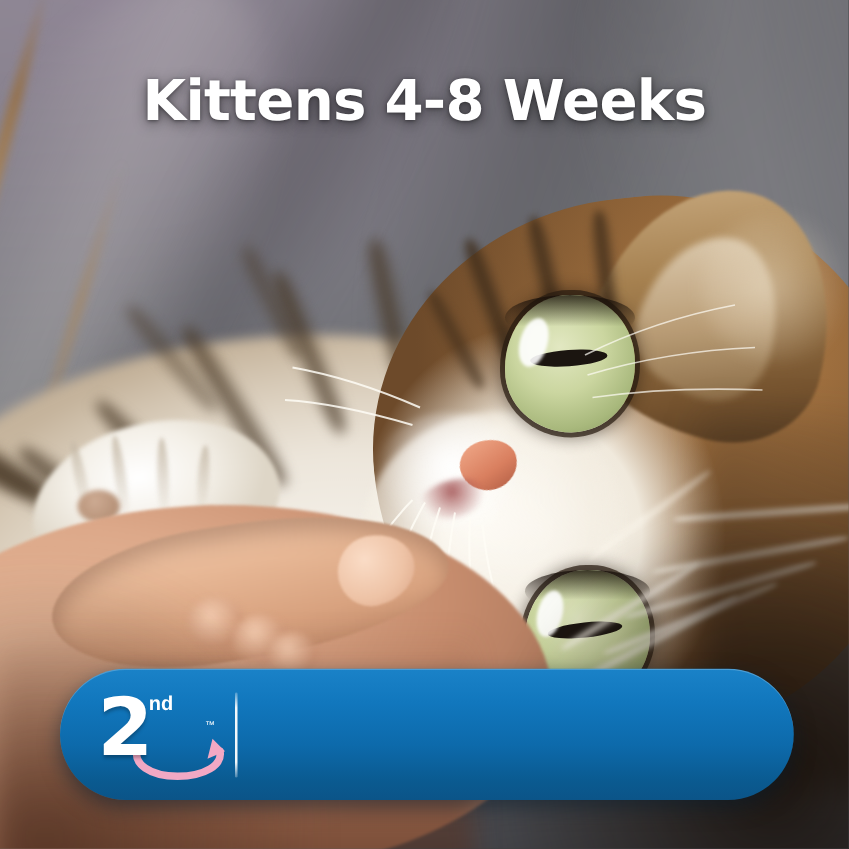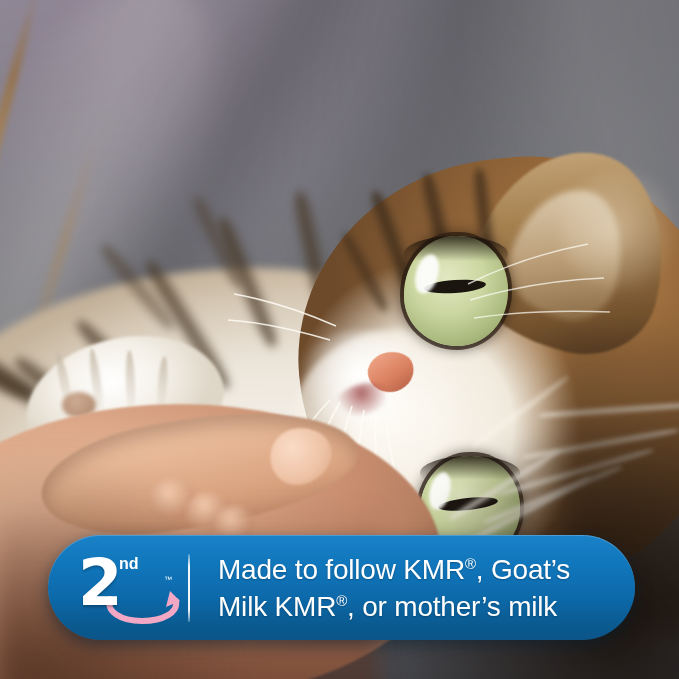--- a/index.html
+++ b/index.html
@@ -306,36 +306,33 @@
     <div class="knuckle k2"></div>
     <div class="knuckle k3"></div>
     <div class="hand-dark"></div>
 
     <div class="side-dark"></div>
     <div class="br-corner"></div>
     <div class="bl-corner"></div>
   </div>
 
   <div class="headline">
+    <span class="hl-line">Kittens 4-8 Weeks</span>
   </div>
 
   <div class="badge">
 
     <div class="badge-logo">
       <svg class="logo-arc" viewBox="0 0 78 40">
         <path d="M6,14 C2,26 16,36 38,36 C60,36 74,27 72,16" fill="none" stroke="#f2a8c4" stroke-width="6" stroke-linecap="round"></path>
         <path d="M66,6 L76,16 L62,22 Z" fill="#f2a8c4"></path>
       </svg>
       <span class="logo-2">2</span>
       <span class="logo-nd">nd</span>
       <span class="logo-tm">™</span>
     </div>
 
     <div class="badge-divider"></div>
 
-    <div class="badge-text">
-      <span class="bt-line"><span>Made to follow KMR</span><span class="reg">®</span><span>, Goat’s</span></span>
-      <span class="bt-line"><span>Milk KMR</span><span class="reg">®</span><span>, or mother’s milk</span></span>
-    </div>
 
   </div>
 
 </div>
 
 </body></html>

